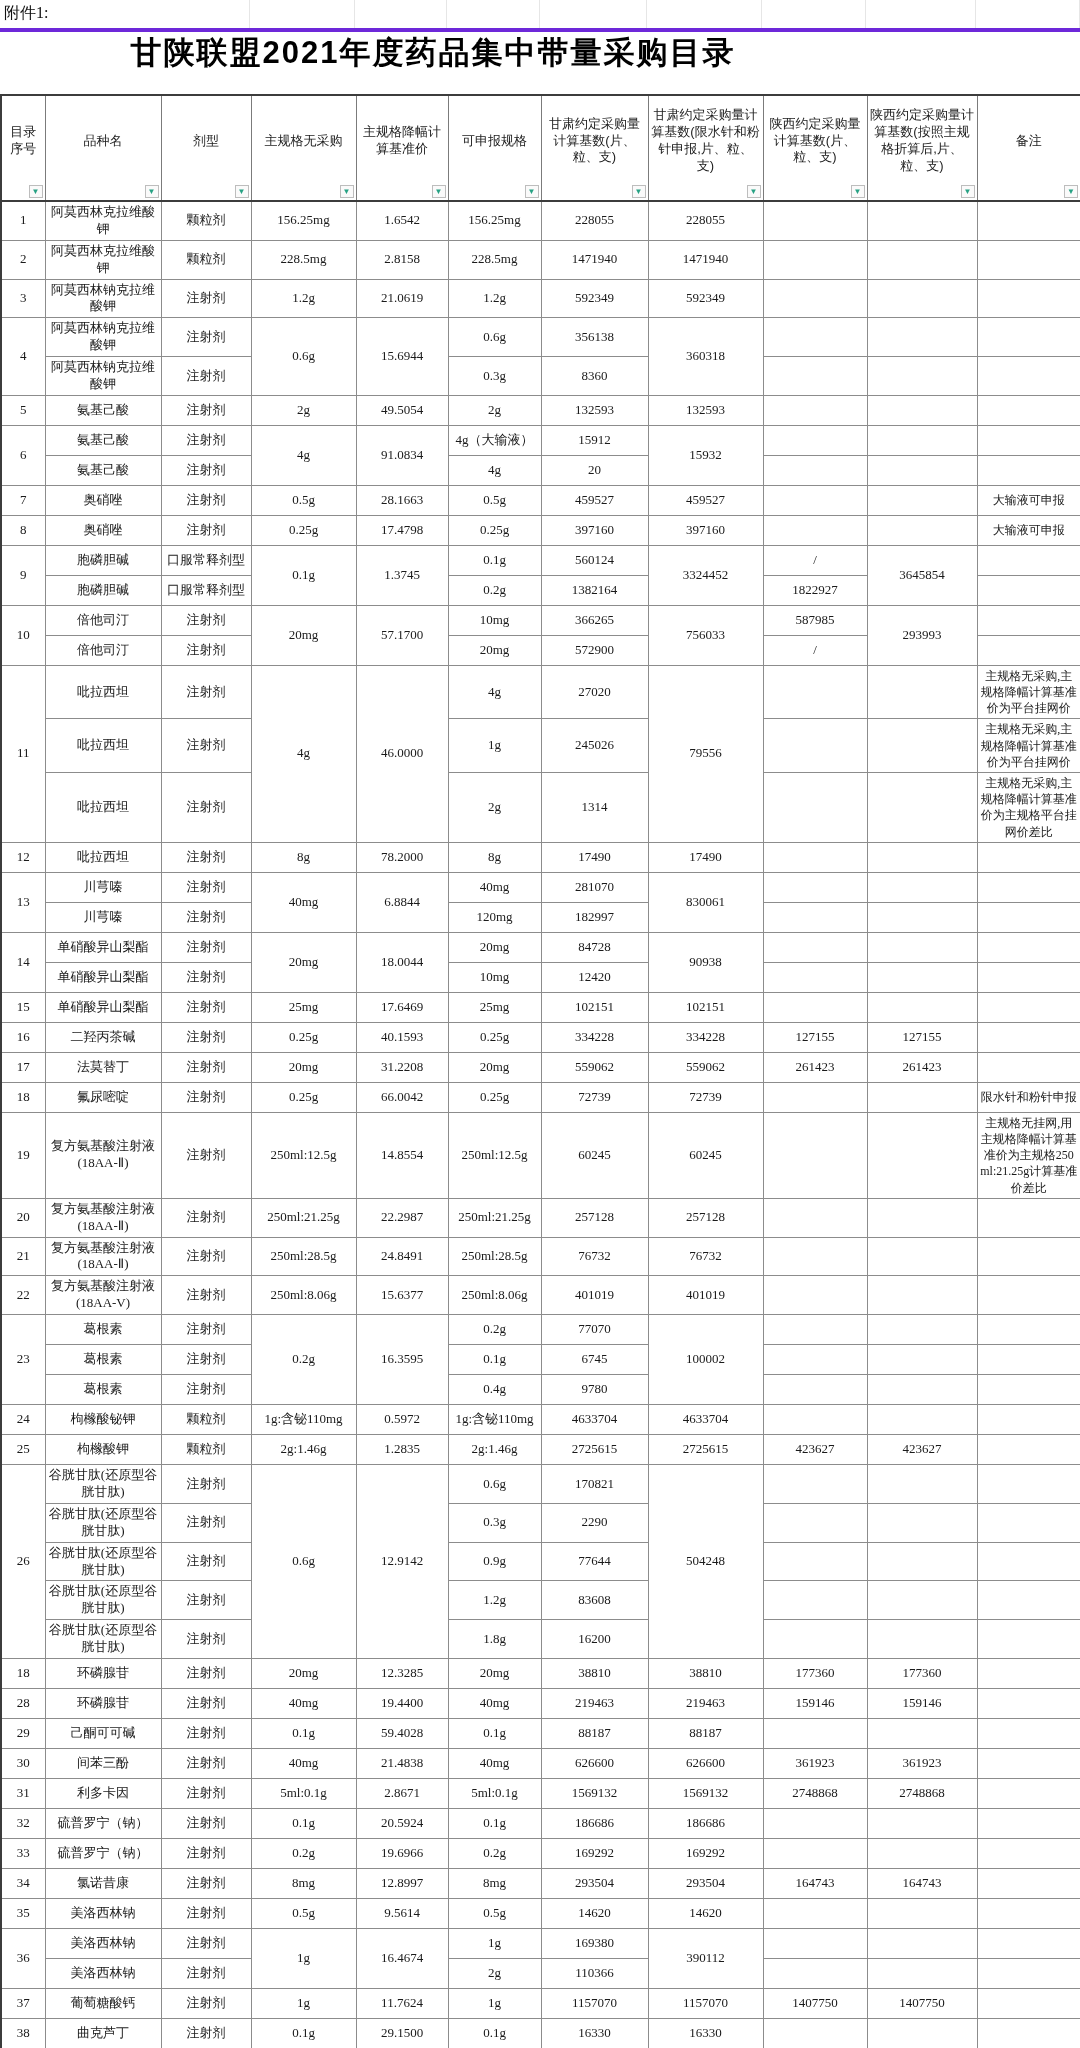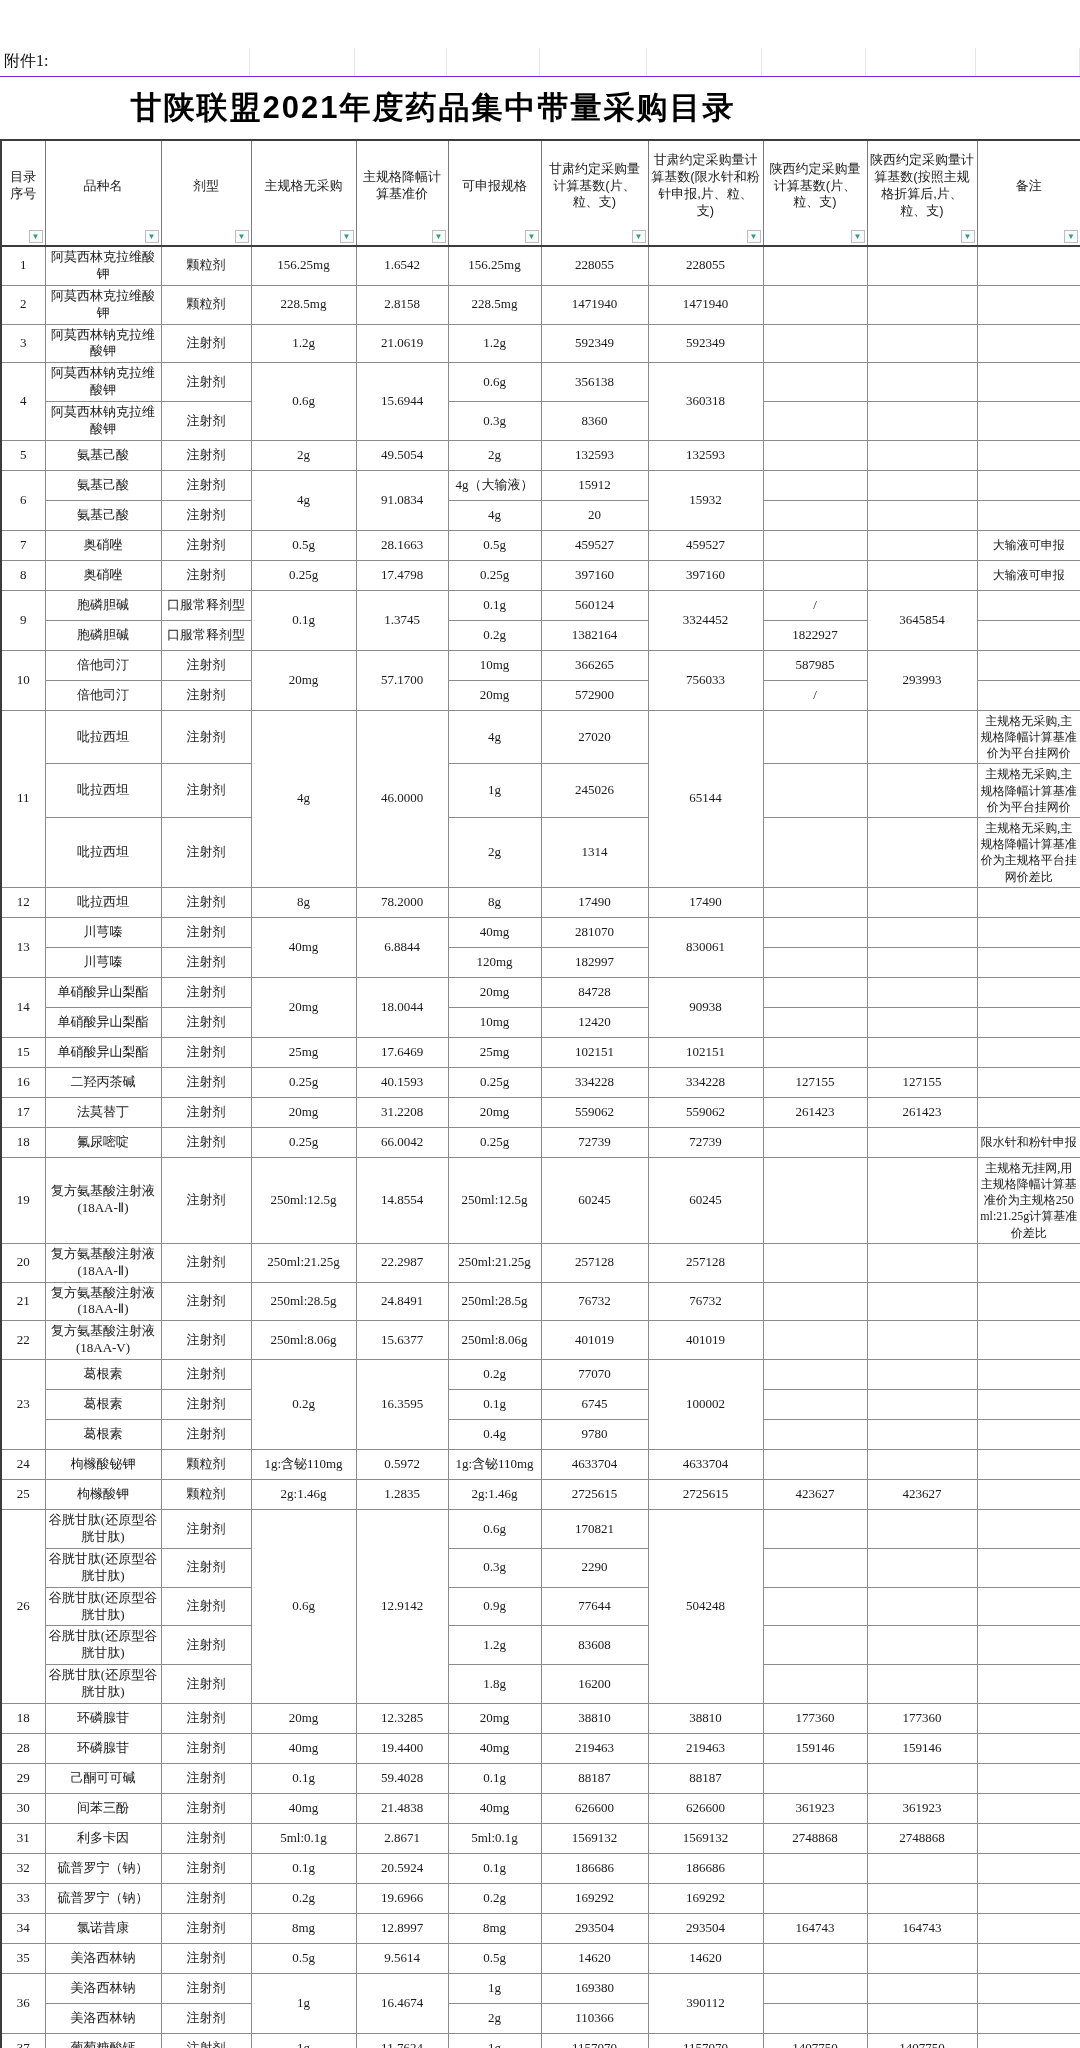--- a/index.html
+++ b/index.html
@@ -1,24 +1,24 @@
 <!DOCTYPE html>
 <html><head>
 <meta charset="utf-8">
 <style>
   html,body{margin:0;padding:0;background:#ffffff;}
   .sheet{width:1080px;position:relative;font-family:"Liberation Sans",sans-serif;color:#1c1c1c;}
   
-  .topstrip{position:relative;height:28px;border-bottom:1px solid #6d28d9;display:grid;
-    grid-template-columns:44px 116px 90px 105px 92px 93px 107px 115px 104px 110px 104px;margin-top:48px;}
+  .topstrip{position:relative;height:28px;border-bottom:4px solid #6d28d9;display:grid;
+    grid-template-columns:44px 116px 90px 105px 92px 93px 107px 115px 104px 110px 104px;}
   .topstrip span{border-right:1px solid #e6e6e6;}
   .topstrip span:nth-child(-n+2){border-right:none;}
   .attach{position:absolute;left:4px;top:3px;font-size:16px;font-family:"Liberation Serif",serif;color:#111;}
   
-  .titleband{height:62px;width:866px;display:flex;align-items:center;justify-content:center;}
+  .titleband{height:62px;width:866px;display:flex;align-items:flex-start;justify-content:center;}
   .bigtitle{font-size:31px;font-weight:900;letter-spacing:2px;color:#000;font-family:"Liberation Sans",sans-serif;}
   
   table{border-collapse:collapse;table-layout:fixed;width:1080px;border:2px solid #3c3c3c;}
   th,td{border:1px solid #7b7b7b;text-align:center;vertical-align:middle;padding:2px 2px;
     line-height:1.3;word-break:break-all;overflow:hidden;}
   thead th{font-weight:normal;font-size:13px;position:relative;height:86px;padding-bottom:16px;
     border-bottom:2px solid #3c3c3c;border-top:2px solid #3c3c3c;background:#fff;font-family:"Liberation Sans",sans-serif;}
   .filter{position:absolute;right:2px;bottom:2px;font-size:8px;line-height:10px;width:12px;height:11px;
     border:1px solid #bdbdbd;background:#fafafa;cursor:pointer;display:flex;align-items:center;justify-content:center;}
   td{font-family:"Liberation Serif",serif;font-size:13px;height:25px;color:#1a1a1a;background:#fff;}
@@ -243,21 +243,21 @@
           <td class="remark"></td>
         </tr>
         <tr class="gs">
           <td rowspan="3">11</td>
           <td class="name">吡拉西坦</td>
           <td>注射剂</td>
           <td rowspan="3">4g</td>
           <td rowspan="3">46.0000</td>
           <td>4g</td>
           <td>27020</td>
-          <td rowspan="3">65144</td>
+          <td rowspan="3">79556</td>
           <td></td>
           <td></td>
           <td class="remark">主规格无采购,主规格降幅计算基准价为平台挂网价</td>
         </tr>
         <tr>
           <td class="name">吡拉西坦</td>
           <td>注射剂</td>
           <td>1g</td>
           <td>245026</td>
           <td></td>

